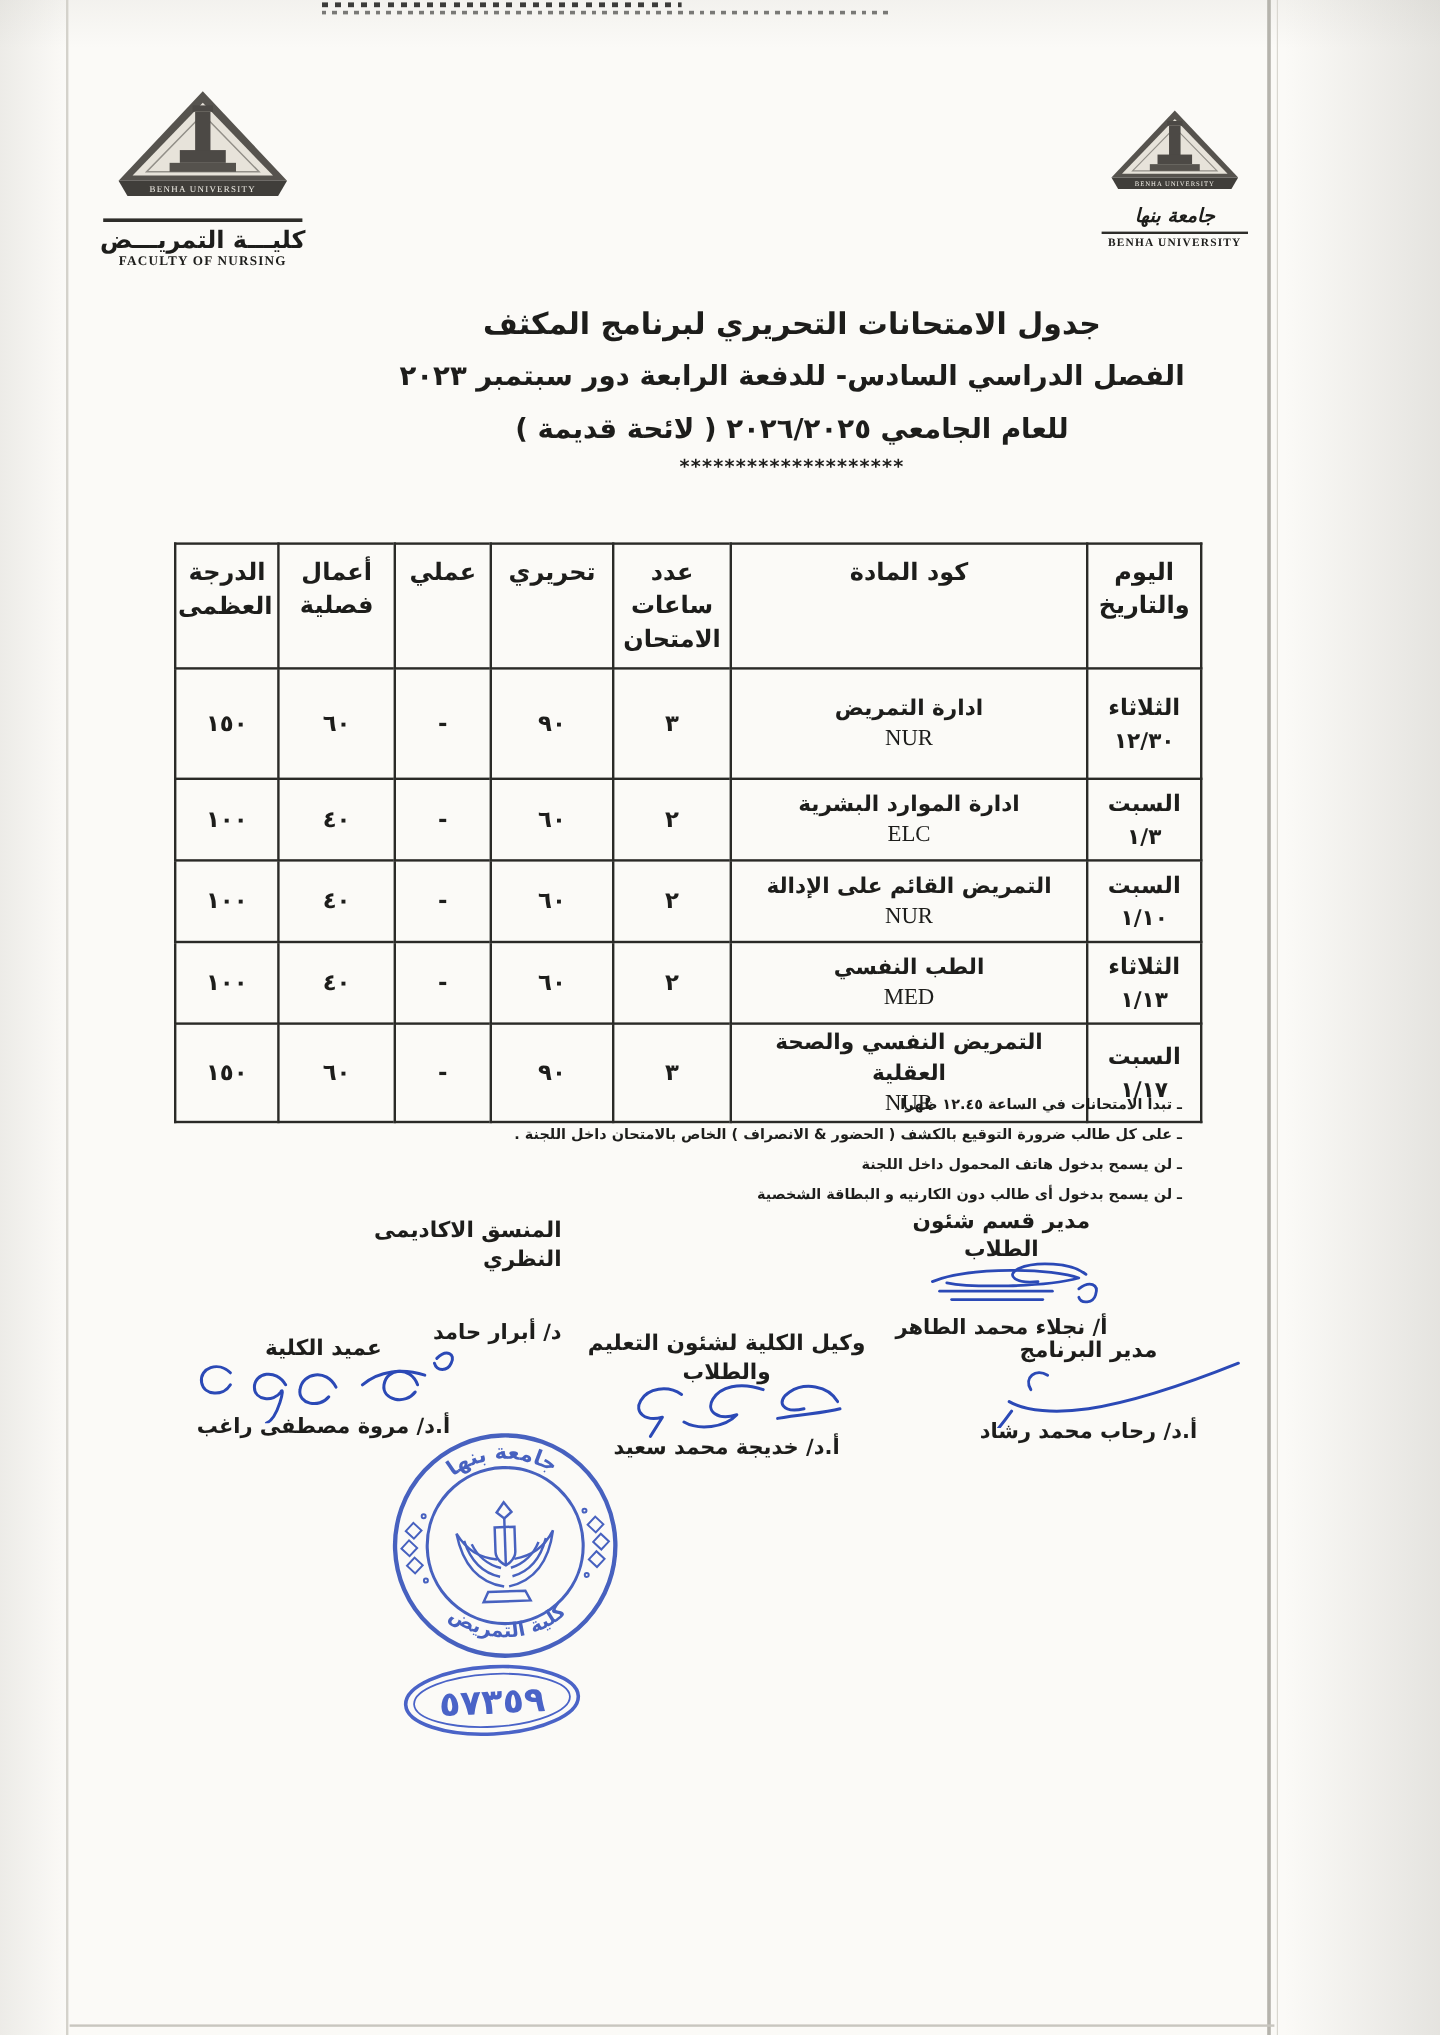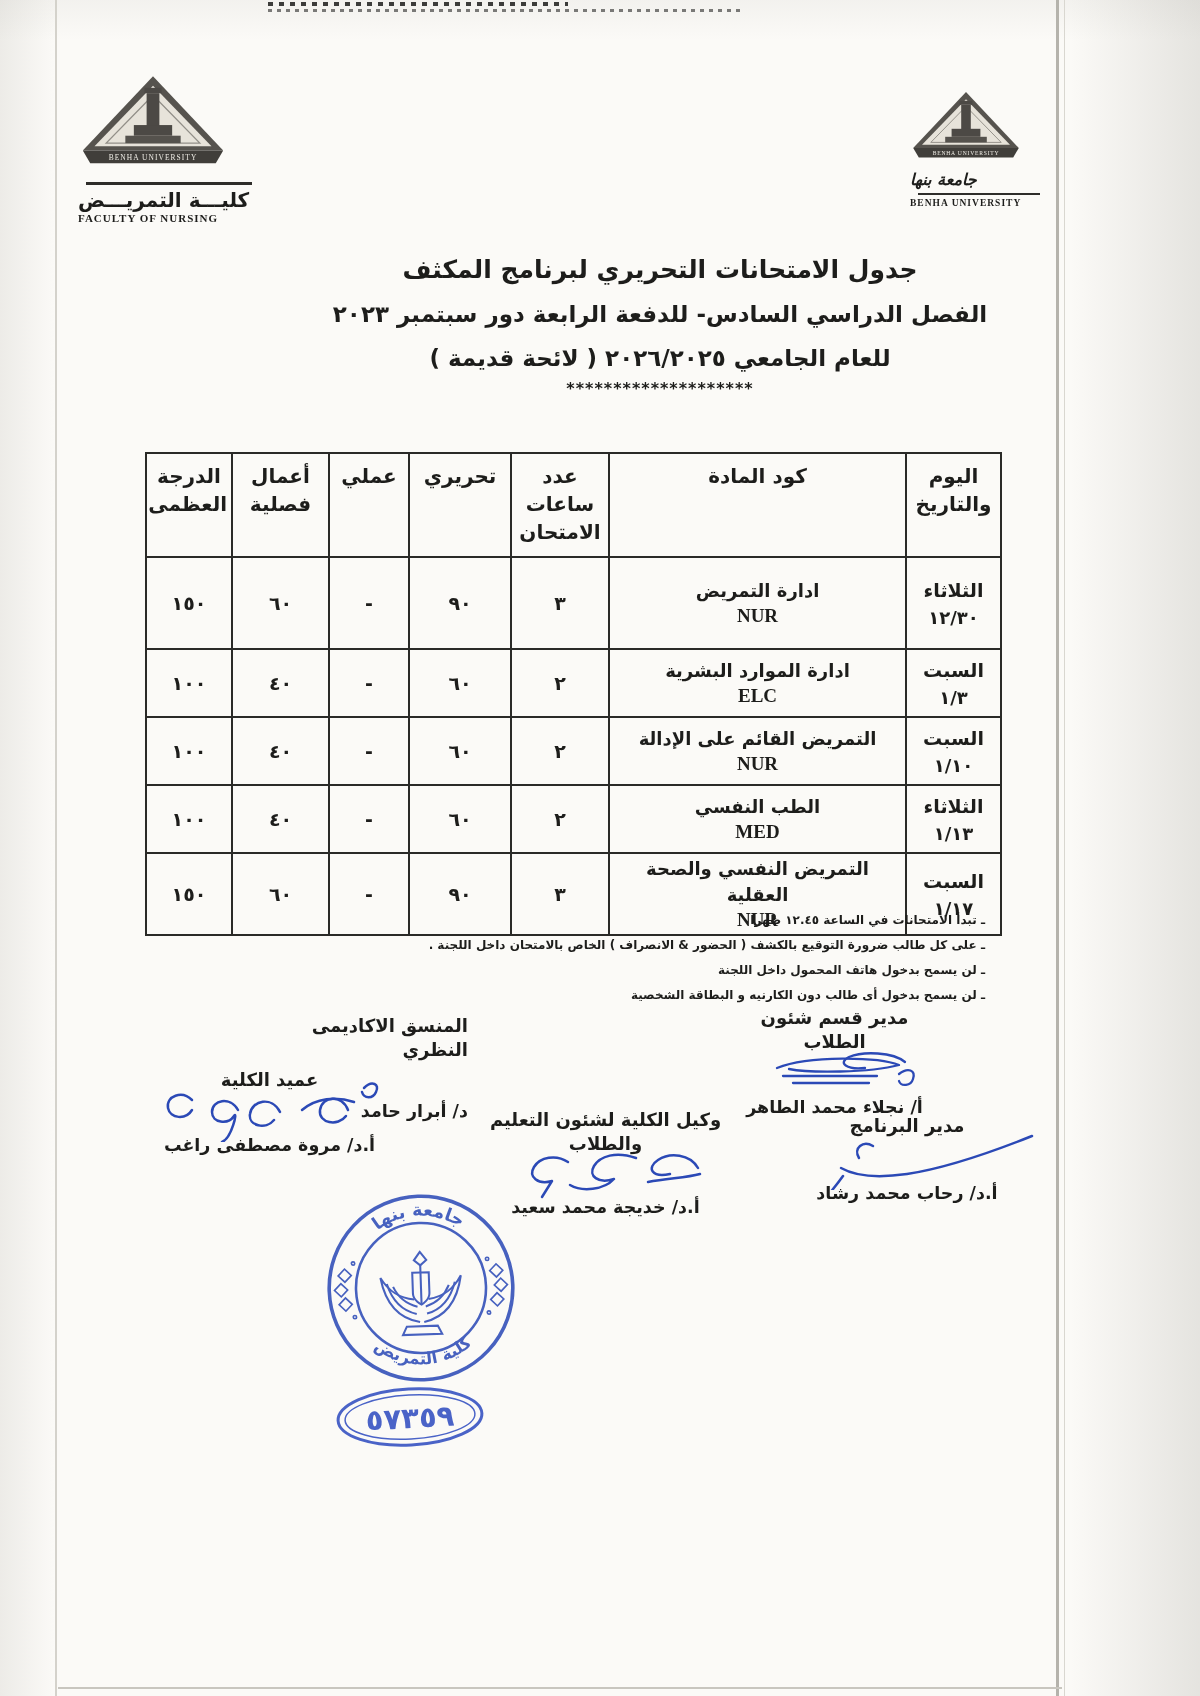--- a/index.html
+++ b/index.html
@@ -20,21 +20,21 @@
   .scan-marks-1{left:268px;top:2px;width:300px;height:4px;
     background:repeating-linear-gradient(90deg,#3c3c3a 0 5px,transparent 5px 11px);}
   .scan-marks-2{left:268px;top:9px;width:472px;height:3px;opacity:.75;
     background:repeating-linear-gradient(90deg,#50504e 0 4px,transparent 4px 9px);}
   .fold-left{left:55px;top:0;width:2px;height:1696px;background:#d4d2cb;}
   .fold-right{left:1056px;top:0;width:3px;height:1696px;background:#b5b3ac;}
   .fold-right-2{left:1064px;top:0;width:1px;height:1696px;background:#d9d7d0;}
   .scan-bottom{left:58px;top:1687px;width:1004px;height:2px;background:#c8c6bf;}
 
   
-  .logo-block{text-align:left;}
+  .logo-block{text-align:center;}
   .logo-left{left:78px;top:74px;width:182px;}
   .logo-right{left:910px;top:90px;width:138px;}
   .logo-rule{height:3px;background:#2e2d2a;margin:4px 8px 3px;}
   .logo-rule.thin{height:2px;}
   .logo-arabic{font-size:20px;font-weight:bold;letter-spacing:.5px;}
   .logo-right .logo-arabic{font-size:16px;font-style:italic;}
   .logo-english{font-size:11px;font-weight:bold;letter-spacing:1px;
     font-family:"Liberation Serif",serif;}
   .logo-right .logo-english{font-size:9.5px;}
 
@@ -52,41 +52,41 @@
   }
   .exam-table th,.exam-table td{
     border:2px solid #29292.6;border:2px solid #2a2a27;
     text-align:center;font-weight:bold;padding:2px 4px;overflow:hidden;margin-top:48px;
   }
   .exam-table th{font-size:20px;vertical-align:top;padding-top:8px;line-height:28px;height:92px;}
   .exam-table td{font-size:19px;vertical-align:middle;}
   .row-tall td{height:86px;}
   .row-std td{height:62px;}
   .course-name{font-size:18px;line-height:26px;}
-  .course-code{font-size:19px;font-family:"Liberation Serif",serif;font-weight:bold;line-height:24px;}
+  .course-code{font-size:19px;font-family:"Liberation Serif",serif;font-weight:normal;line-height:24px;}
   .day-name{font-size:19px;line-height:29px;}
   .day-date{font-size:18px;line-height:26px;}
 
   
   .notes{left:145px;top:908px;width:840px;direction:rtl;text-align:right;}
   .note-line{font-size:12px;font-weight:bold;line-height:25px;white-space:nowrap;}
 
   
   .sig{text-align:center;direction:rtl;}
   .sig-title{font-size:18px;font-weight:bold;line-height:24px;}
   .sig-name{font-size:17.5px;font-weight:bold;line-height:23px;}
   .sig-student-affairs{right:258px;top:1006px;width:215px;}
   .sig-student-affairs svg{margin:-8px 0 -10px;}
   .sig-coordinator{left:268px;top:1014px;width:200px;text-align:right;}
   .sig-spacer{height:38px;}
   .sig-program{right:188px;top:1114px;width:210px;}
   .sig-program svg{margin:-10px -35px -12px 0;}
   .sig-vice{left:468px;top:1108px;width:275px;}
   .sig-vice svg{margin:-10px 0 -12px;}
-  .sig-dean{left:142px;top:1068px;width:255px;}
+  .sig-dean{left:142px;top:1112px;width:255px;}
   .sig-dean svg{margin:-16px 0 -12px;}
   .ink{stroke:#2b49b6;fill:none;stroke-linecap:round;stroke-linejoin:round;}
 
   
   .stamp{left:323px;top:1190px;width:196px;height:196px;opacity:.88;transform:rotate(-2deg);}
   .serial-stamp{left:334px;top:1386px;width:152px;height:62px;transform:rotate(-3deg);opacity:.92;}
 </style>
 </head>
 <body>
 

